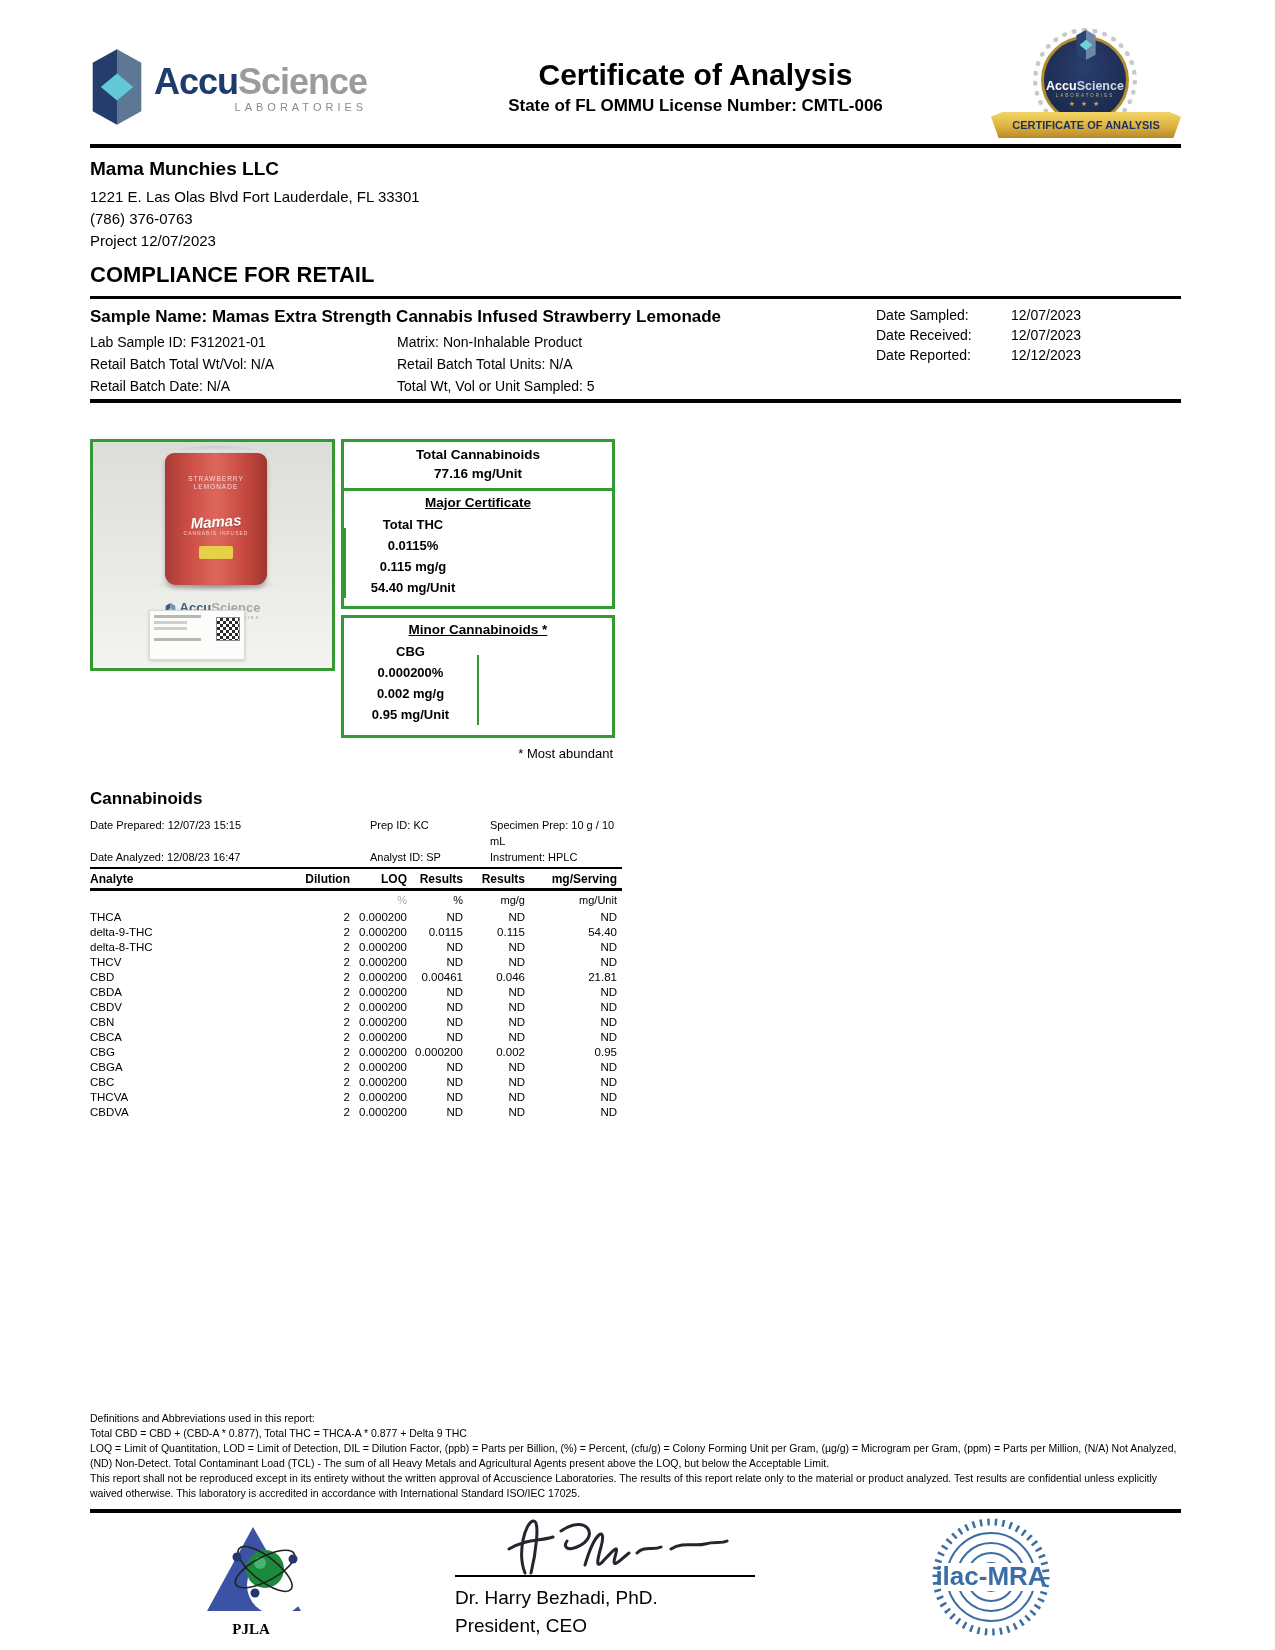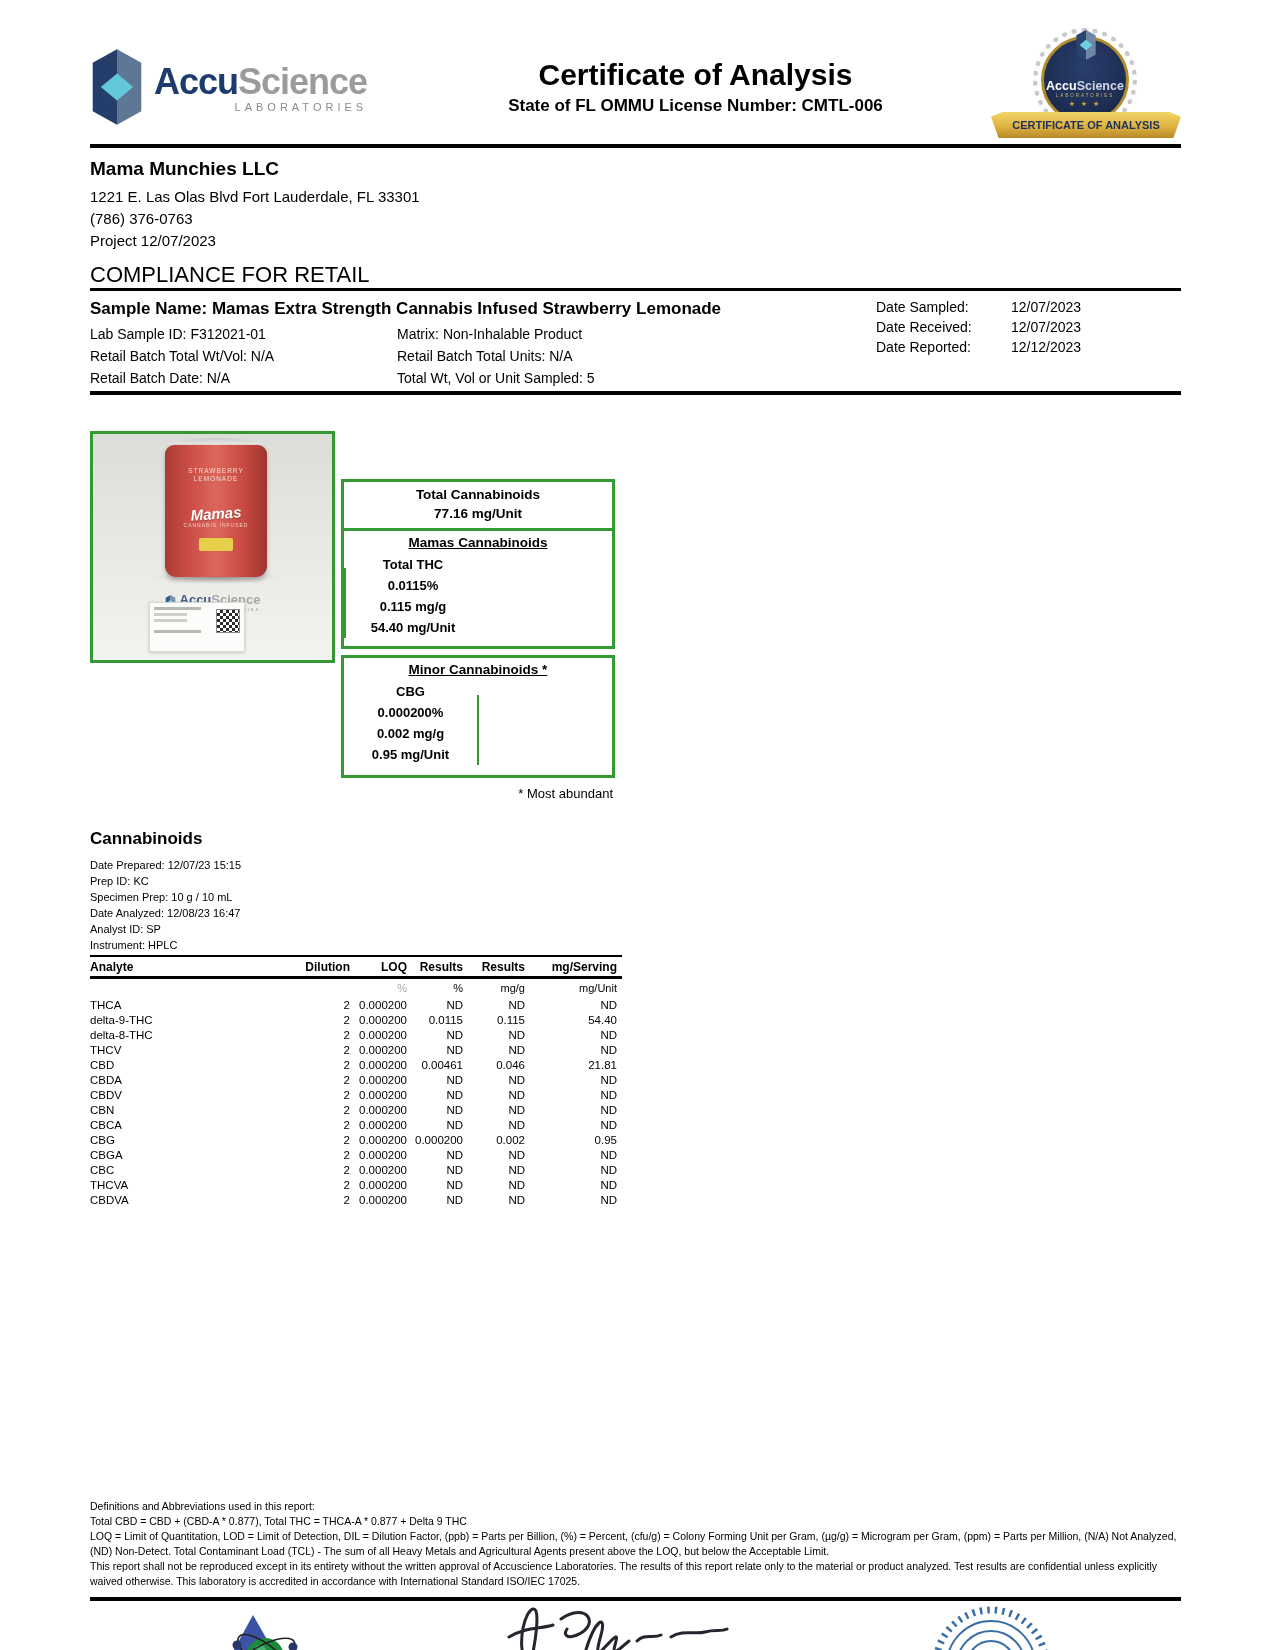--- a/index.html
+++ b/index.html
@@ -31,21 +31,21 @@
   .seal-ribbon { position:absolute; left:0; top:84px; width:190px; height:26px;
                  background:linear-gradient(180deg,#f2d569 0%, #ddb33f 55%, #b9892a 100%);
                  clip-path:polygon(0 18%, 6% 0, 94% 0, 100% 18%, 96% 100%, 4% 100%);
                  display:flex; align-items:center; justify-content:center;
                  font-size:11px; font-weight:bold; color:#1e2f5e; letter-spacing:0; }
 
   
   .client { padding-top:10px; }
   .client-name { font-size:19px; font-weight:bold; margin-bottom:6px; }
   .client-line { font-size:15px; line-height:22px; }
-  .compliance { font-size:22px; font-weight:normal; margin-top:10px; padding-bottom:0; }
+  .compliance { font-size:22px; font-weight:bold; margin-top:10px; padding-bottom:8px; }
 
   
   .sample { position:relative; border-top:3px solid #000; border-bottom:4px solid #000; padding:8px 0 2px 0; }
   .sample-name { font-size:17px; font-weight:bold; margin-bottom:4px; }
   .sample-grid { display:grid; grid-template-columns:307px auto; width:700px; }
   .sample-cell { font-size:14px; line-height:22px; }
   .sample-dates { position:absolute; right:60px; top:6px; width:245px; }
   .date-row { display:flex; font-size:14px; line-height:20px; }
   .date-label { width:135px; }
   .date-value { width:110px; text-align:left; }
@@ -73,35 +73,35 @@
   .wm-accu { color:#3e5a86; } .wm-science { color:#a7a7a7; }
   .wm-sub { font-size:4px; letter-spacing:2px; color:#b0b0b0; text-align:right; }
   .sample-sticker { position:absolute; left:56px; bottom:8px; width:96px; height:50px; background:#fcfcfb;
                     border:1px solid #d8d8d4; box-shadow:0 1px 3px rgba(0,0,0,0.18); padding:4px; }
   .sticker-line { height:3px; background:#b9b9b4; margin-bottom:3px; width:55%; }
   .sticker-line.short { width:38%; background:#cfcfca; }
   .qr { position:absolute; right:4px; top:6px; width:24px; height:24px;
         background:repeating-conic-gradient(#2b2b2b 0% 25%, #fff 0% 50%) 0 0/6px 6px; border:1px solid #888; }
 
   .boxes { width:274px; margin-left:6px; flex:none; }
-  .gbox { border:3px solid #339933; background:#fff;margin-top:48px; }
+  .gbox { border:3px solid #339933; background:#fff; }
   .box-total { padding:3px 0 5px 0; text-align:center; }
   .box-title { font-size:13.5px; font-weight:bold; line-height:19px; }
   .box-major { margin-top:-3px; padding-bottom:8px; }
   .box-head { text-align:center; font-size:13.5px; font-weight:bold; text-decoration:underline; margin-top:4px; }
   .twocol { display:flex; margin-top:4px; }
   .col-cell { width:50%; text-align:center; font-size:13px; font-weight:bold; line-height:21px; }
   .vdiv { width:2px; background:#339933; margin-top:14px; }
   .box-minor { margin-top:6px; padding-bottom:10px; min-height:112px; }
   .footnote { text-align:right; font-size:13px; margin-top:8px; padding-right:2px; }
 
   
   .cann { margin-top:28px; width:532px; }
   .cann-heading { font-size:17px; font-weight:bold; margin-bottom:8px; }
-  .meta-row { display:flex; font-size:11px; line-height:16px;flex-direction:column; }
+  .meta-row { display:flex; font-size:11px; line-height:16px; }
   .m0 { width:280px; } .m1 { width:120px; } .m2 { flex:1; }
   .thead { display:flex; border-top:2px solid #000; border-bottom:3px solid #000; font-weight:bold;
            font-size:12px; height:24px; align-items:center; margin-top:2px; }
   .units { display:flex; font-size:11px; height:18px; align-items:center; color:#000; }
   .units .c2 { color:#aaa; }
   .trow { display:flex; font-size:11.5px; height:15px; align-items:center; }
   .c0 { width:120px; text-align:left; }
   .c1 { width:140px; text-align:right; }
   .c2 { width:57px; text-align:right; }
   .c3 { width:56px; text-align:right; }
@@ -226,21 +226,21 @@
         <div class="qr"></div>
       </div>
     </div>
 
     <div class="boxes">
       <div class="gbox box-total">
         <div class="box-title">Total Cannabinoids</div>
         <div class="box-title">77.16 mg/Unit</div>
       </div>
       <div class="gbox box-major">
-        <div class="box-head">Mamas Cannabinoids</div>
+        <div class="box-head">Major Certificate</div>
         <div class="twocol">
           <div class="vdiv"></div>
           <div class="col-cell">
             <div>Total THC</div>
             <div>0.0115%</div>
             <div>0.115 mg/g</div>
             <div>54.40 mg/Unit</div>
           </div>
         </div>
       </div>

